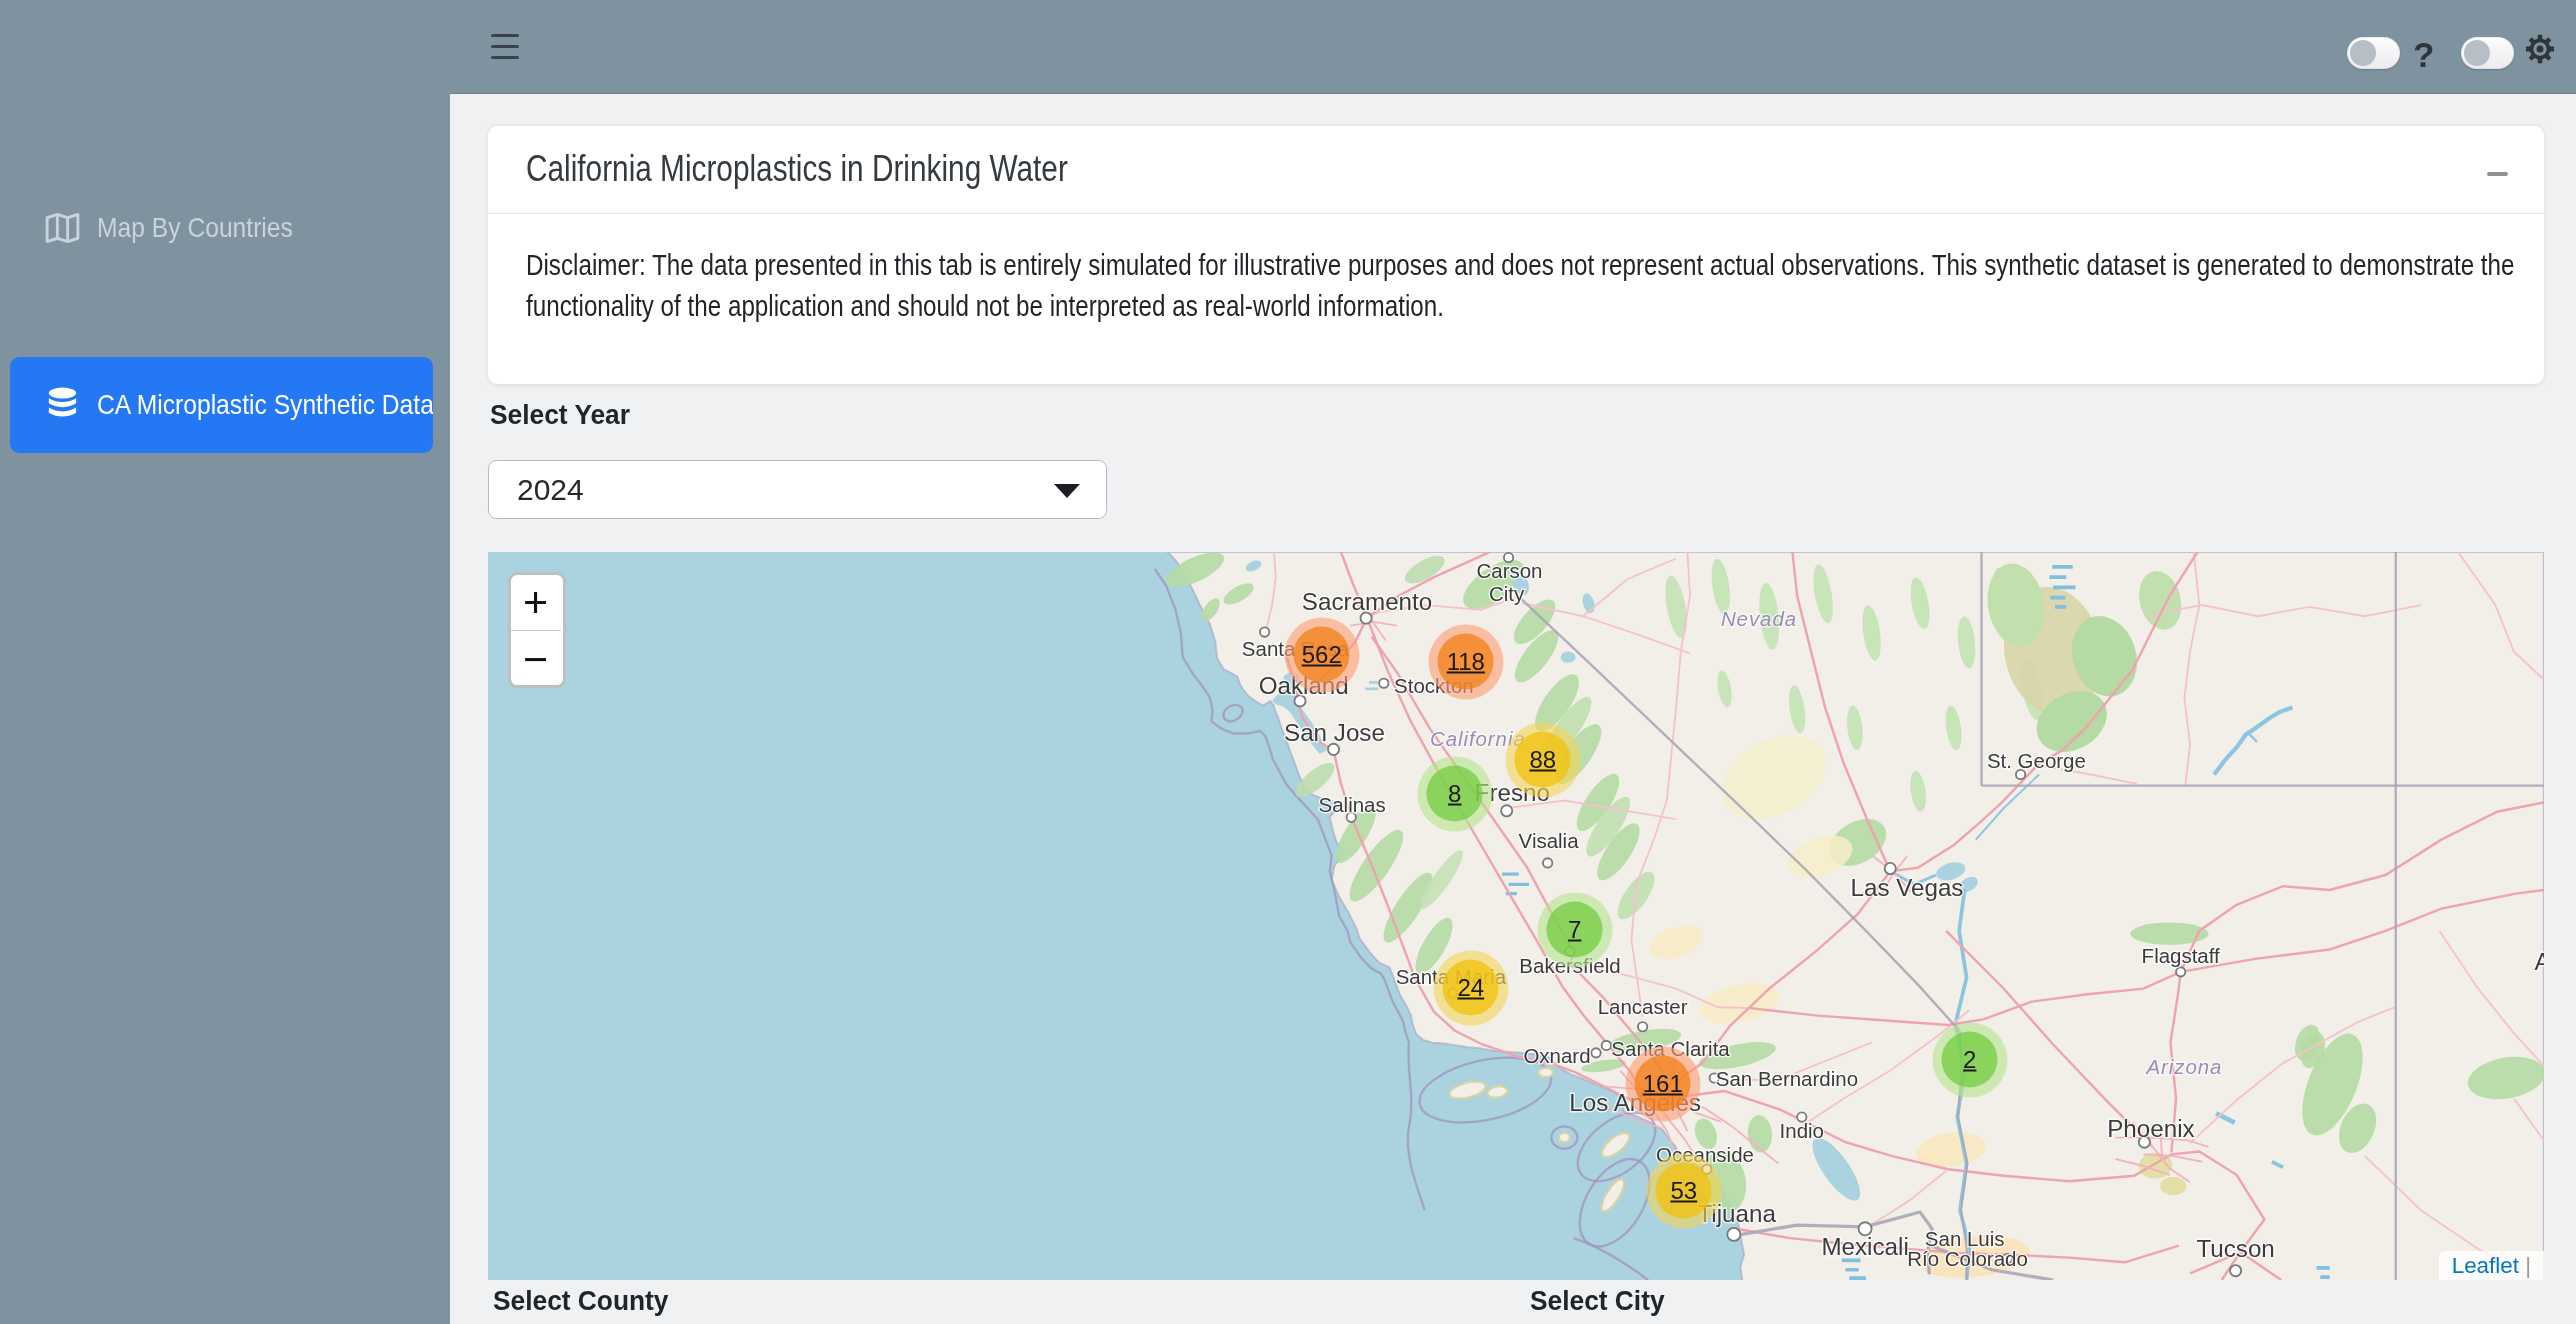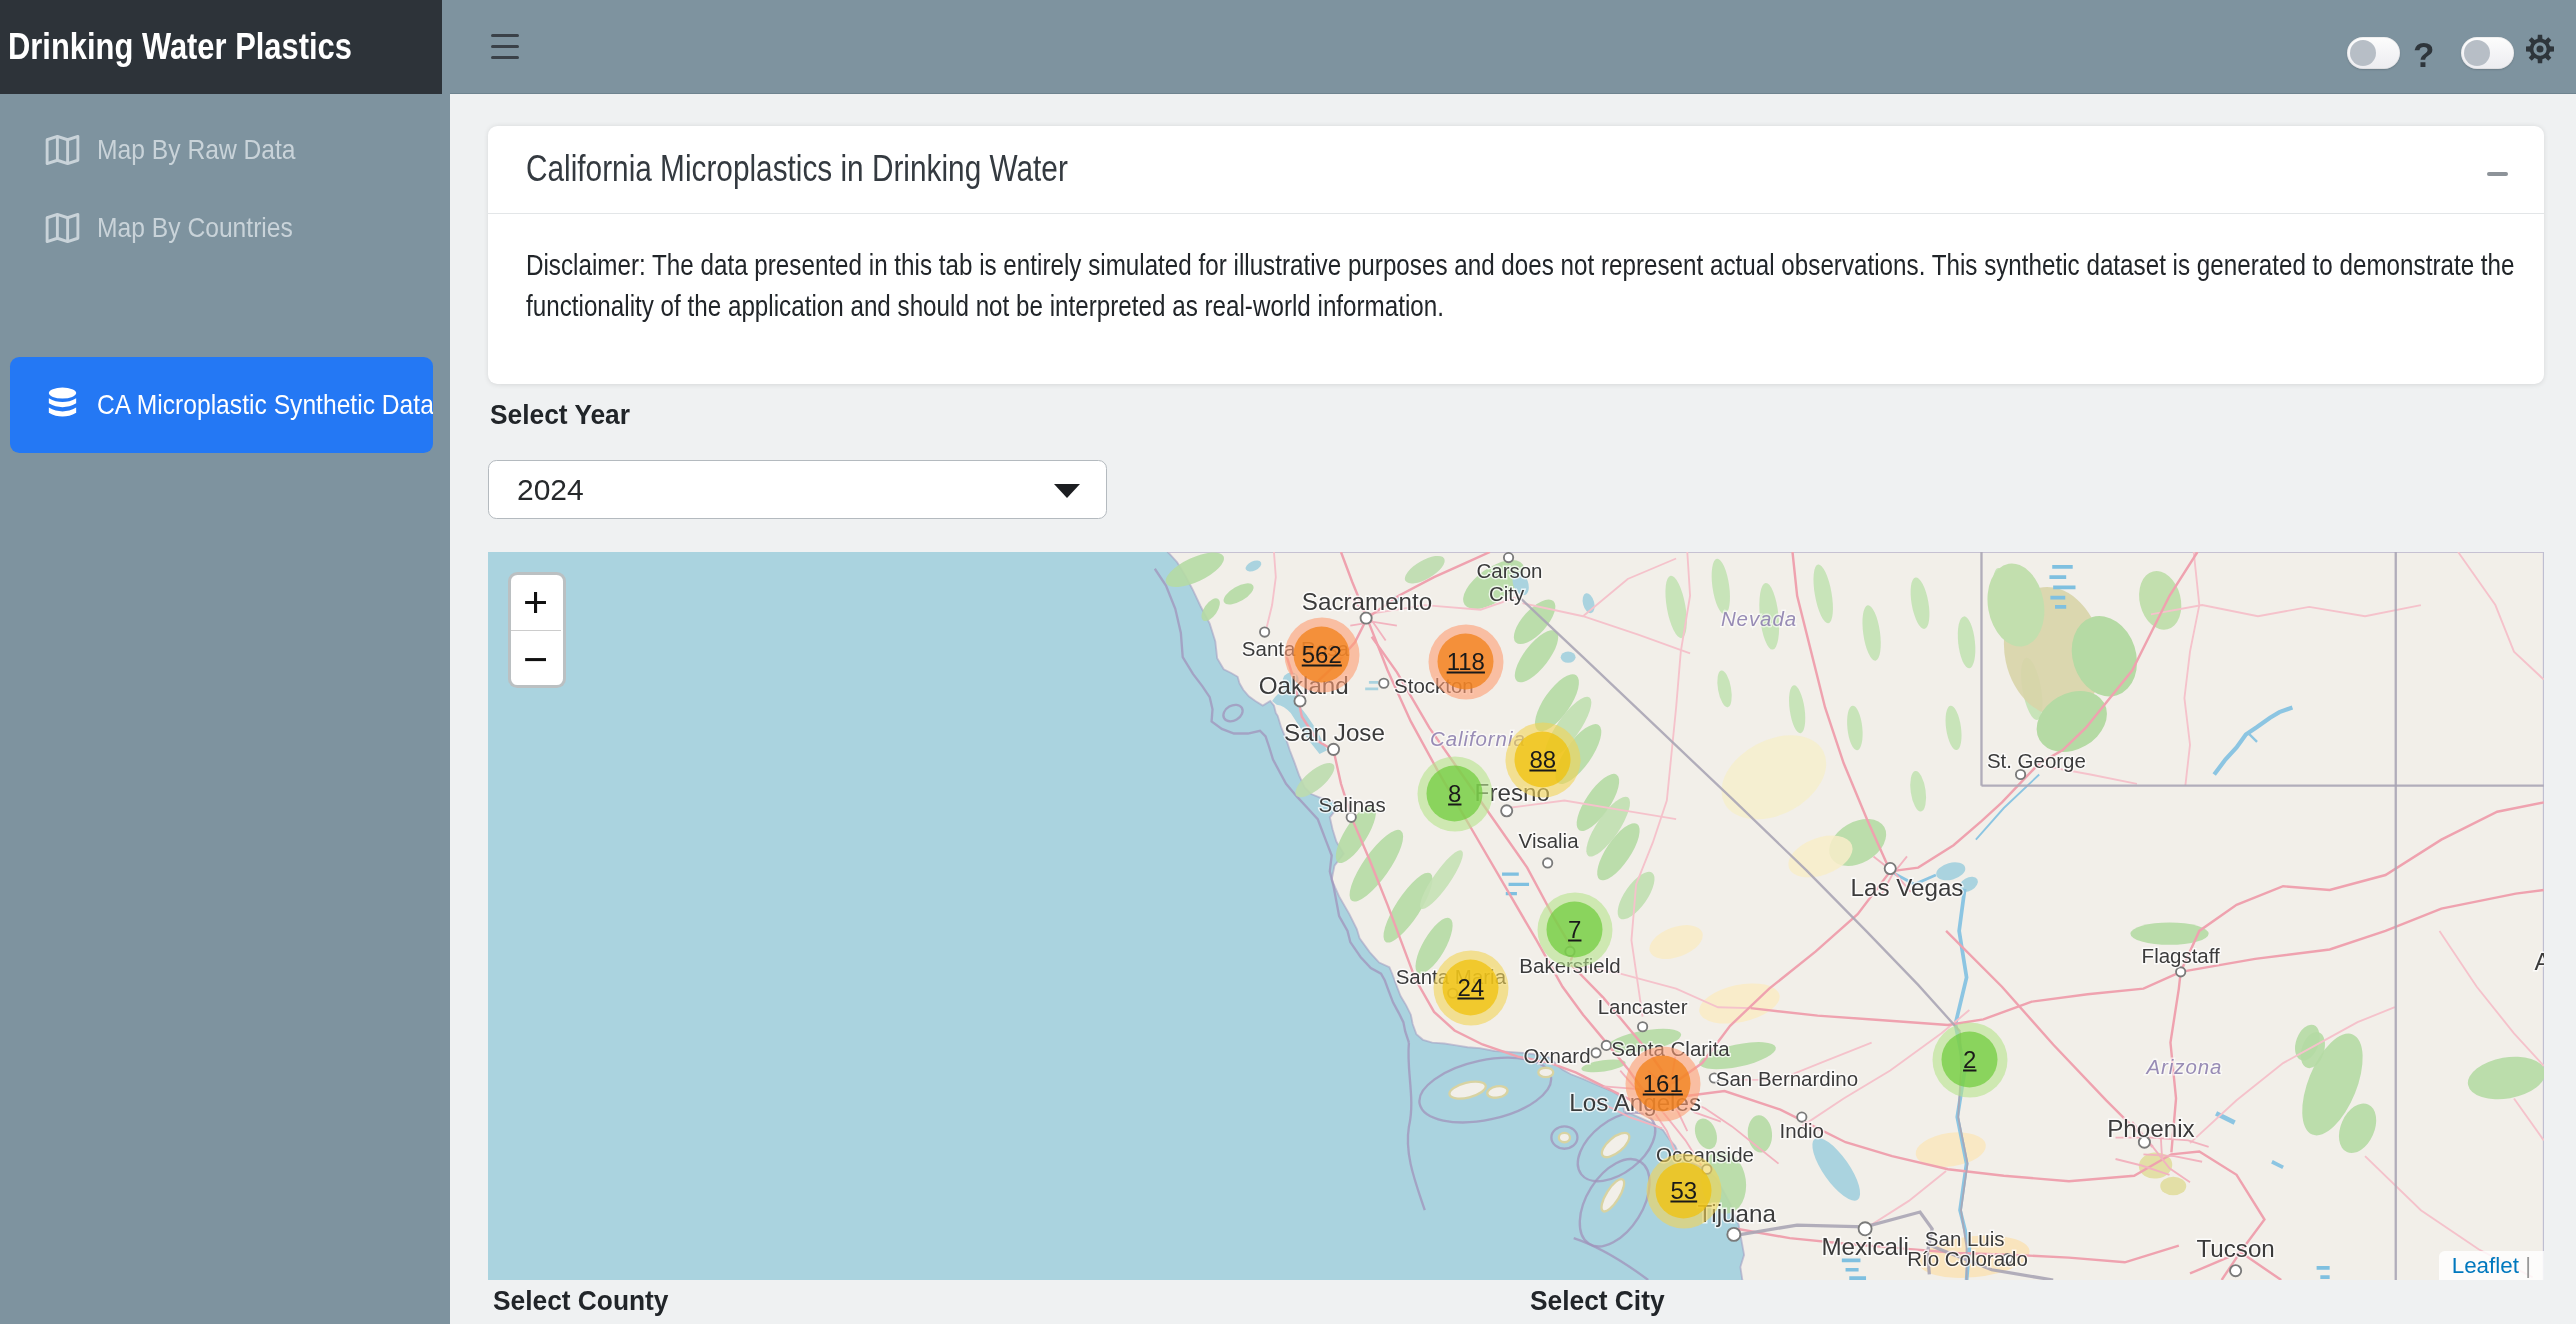--- a/index.html
+++ b/index.html
@@ -78,27 +78,20 @@
   <div class="qm" style="left:1963px;">?</div>
   <div class="toggle" style="left:2011px;">
       <div class="knob"></div>
     </div>
   <svg style="position:absolute;left:2075px;top:34px;" width="30" height="30" viewBox="0 0 36 36">
     <path id="gearpath" fill="#2e353b" fill-rule="evenodd" d="M34.8,15.0 L34.8,21.0 L30.0,21.4 L28.4,24.9 L31.6,28.4 L27.9,32.1 L24.5,28.9 L20.9,30.4 L20.6,35.2 L15.4,35.2 L15.1,30.4 L11.5,28.9 L8.1,32.1 L4.4,28.4 L7.6,24.9 L6.0,21.4 L1.2,21.0 L1.2,15.0 L6.0,14.6 L7.6,11.1 L4.4,7.6 L8.1,3.9 L11.5,7.1 L15.1,5.6 L15.4,0.8 L20.6,0.8 L20.9,5.6 L24.5,7.1 L27.9,3.9 L31.6,7.6 L28.4,11.1 L30.0,14.6 Z M26,18 A8,8 0 1,0 10,18 A8,8 0 1,0 26,18 Z M22.2,18 A4.2,4.2 0 1,1 13.8,18 A4.2,4.2 0 1,1 22.2,18 Z"></path>
   </svg>
 </div>
 
 <div id="sidebar">
-  <div id="brand"><span>Drinking Water Plastics</span></div>
-  <div class="mi" style="top:110px;">
-    <svg class="ic" viewBox="0 0 24 24" fill="none" stroke="#c9d3d9" stroke-width="1.7" stroke-linejoin="round">
-        <path d="M9 4 L3 6 L3 20 L9 18 L15 20 L21 18 L21 4 L15 6 Z M9 4 L9 18 M15 6 L15 20"></path>
-      </svg>
-    <div class="tx">Map By Raw Data</div>
-  </div>
   <div class="mi" style="top:188px;">
     <svg class="ic" viewBox="0 0 24 24" fill="none" stroke="#c9d3d9" stroke-width="1.7" stroke-linejoin="round">
         <path d="M9 4 L3 6 L3 20 L9 18 L15 20 L21 18 L21 4 L15 6 Z M9 4 L9 18 M15 6 L15 20"></path>
       </svg>
     <div class="tx">Map By Countries</div>
   </div>
   <div class="mi sel" style="top:357px;">
     <svg class="ic" viewBox="0 0 24 24" fill="#fff">
         <ellipse cx="12" cy="5" rx="8" ry="3.2"></ellipse>
         <path d="M4 8 q8 4.5 16 0 v3 q-8 4.5 -16 0 Z"></path>

